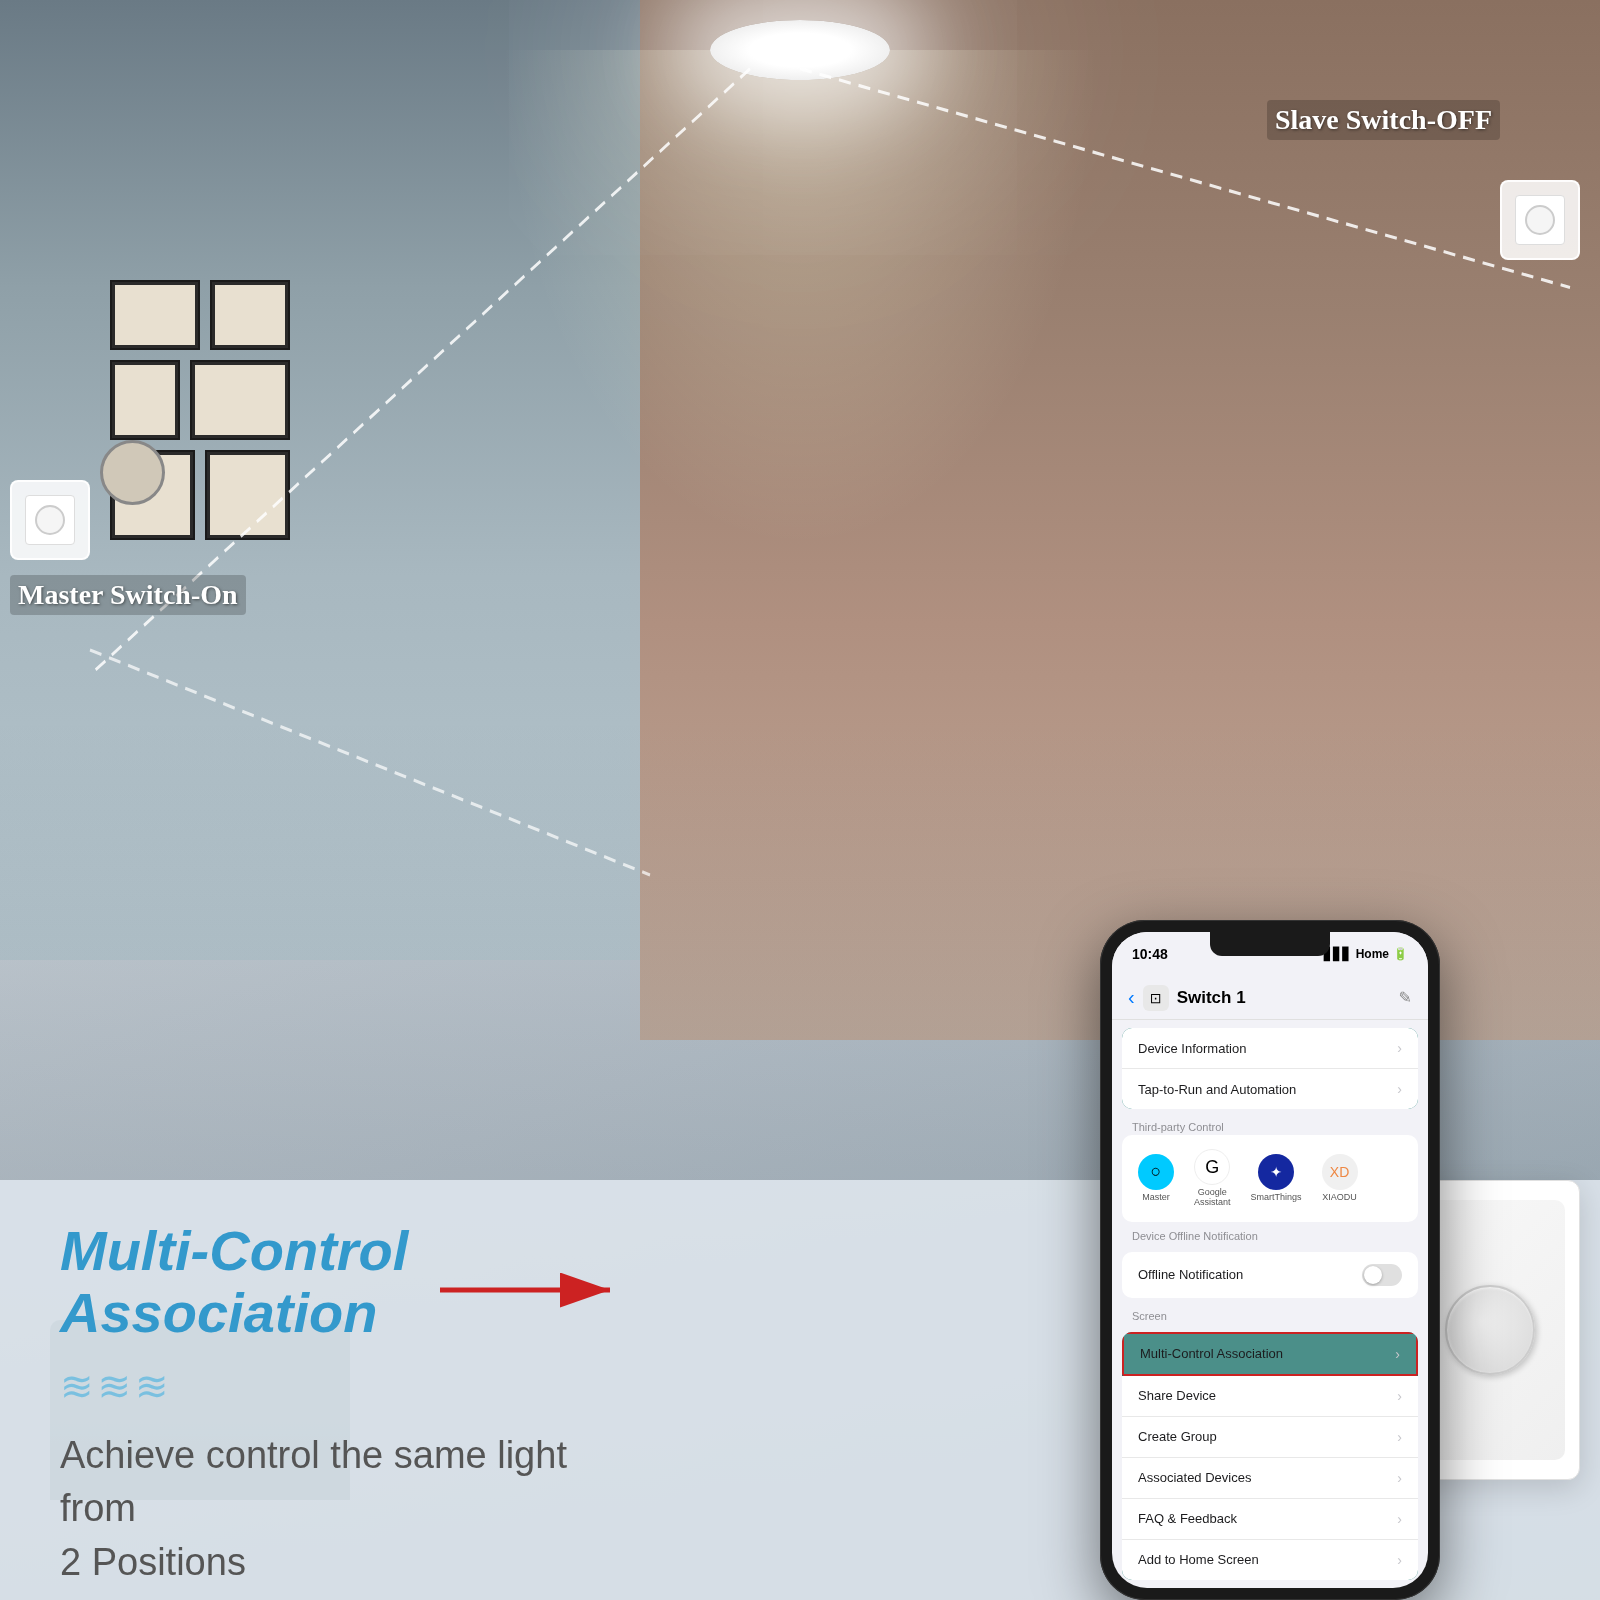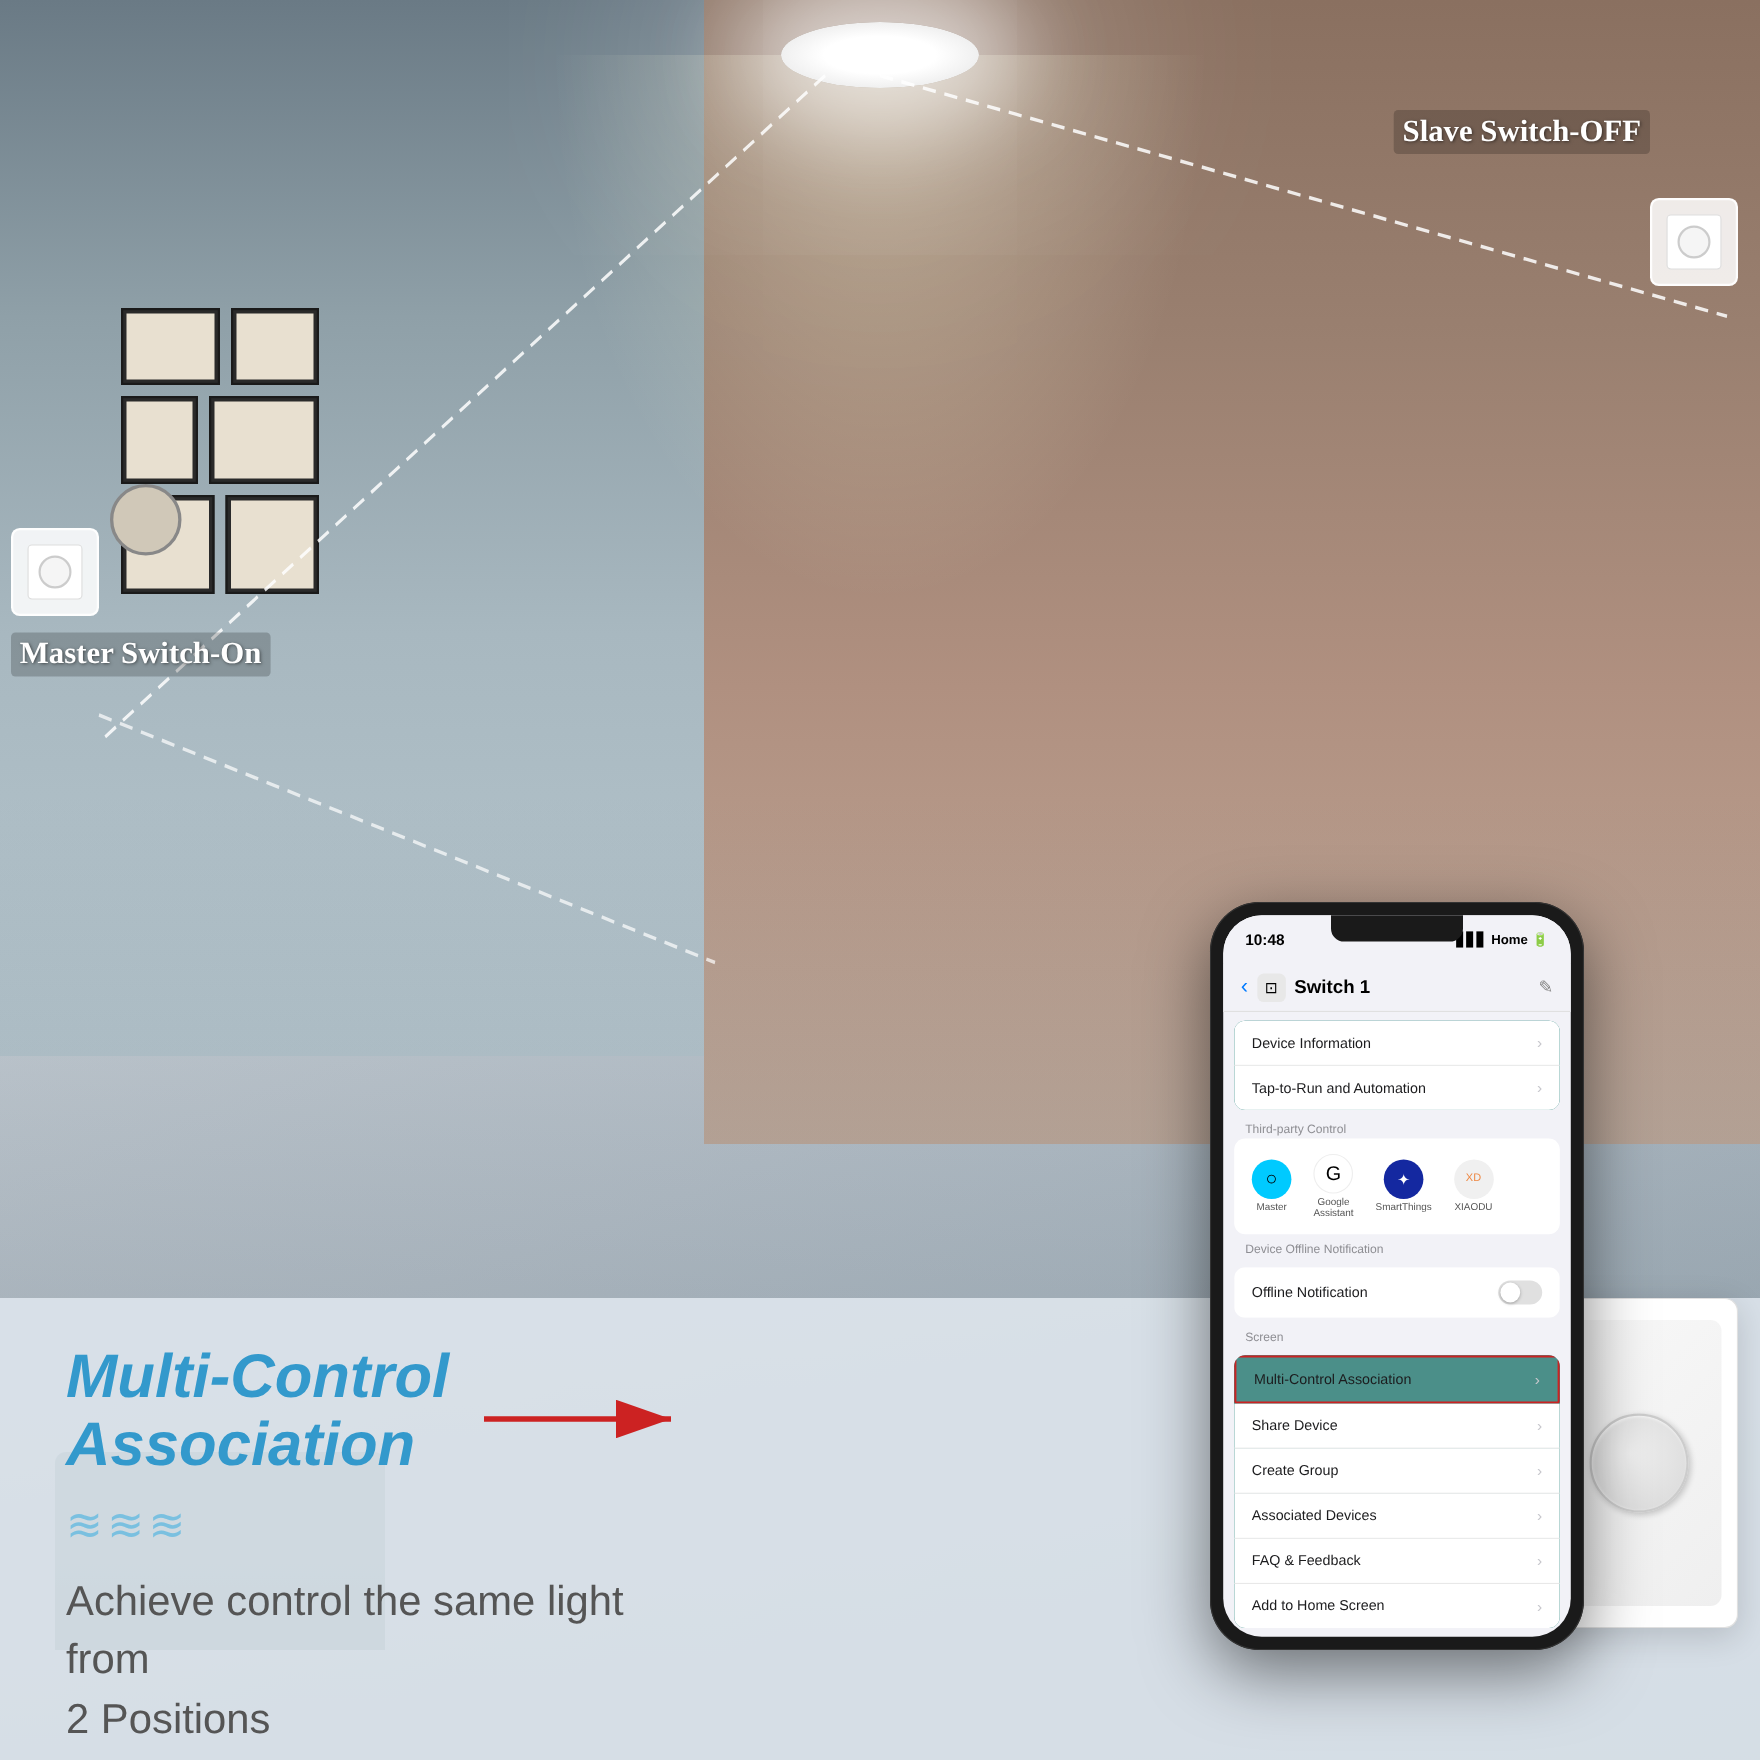--- a/index.html
+++ b/index.html
@@ -251,21 +251,21 @@
       line-height: 1.4;
       font-weight: 400;
     }
 
     
     .phone-container {
       position: absolute;
       bottom: 0;
       right: 160px;
       width: 340px;
-      height: 780px;
+      height: 680px;
       z-index: 30;
     }
 
     .phone-outer {
       width: 340px;
       height: 680px;
       background: #1a1a1a;
       border-radius: 45px;
       padding: 12px;
       box-shadow: 0 20px 60px rgba(0,0,0,0.5), inset 0 0 0 1px #333;
@@ -642,21 +642,21 @@
           </div>
           <div class="tp-icon">
             <div class="tp-icon-circle google-circle">G</div>
             <span class="tp-icon-label">Google<br>Assistant</span>
           </div>
           <div class="tp-icon">
             <div class="tp-icon-circle smartthings-circle" style="color:white;font-size:14px;">✦</div>
             <span class="tp-icon-label">SmartThings</span>
           </div>
           <div class="tp-icon">
-            <div class="tp-icon-circle xiaodu-circle" style="font-size:10px;color:#e84;">XD</div>
+            <div class="tp-icon-circle xiaodu-circle" style="font-size:14px;color:#e84;">XD</div>
             <span class="tp-icon-label">XIAODU</span>
           </div>
         </div>
       </div>
 
       <div class="section-label">Device Offline Notification</div>
       <div class="menu-section">
         <div class="menu-item">
           <span class="menu-item-label">Offline Notification</span>
           <div class="toggle-switch off">

